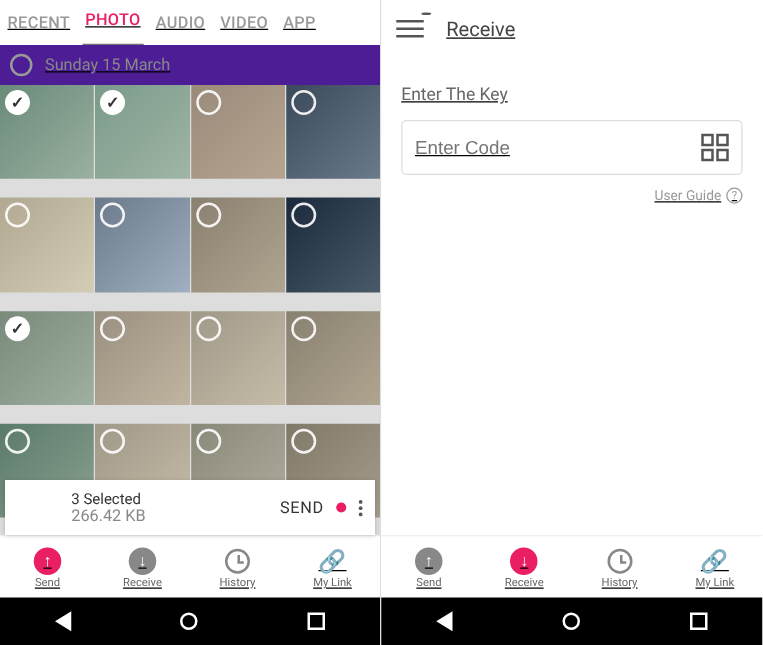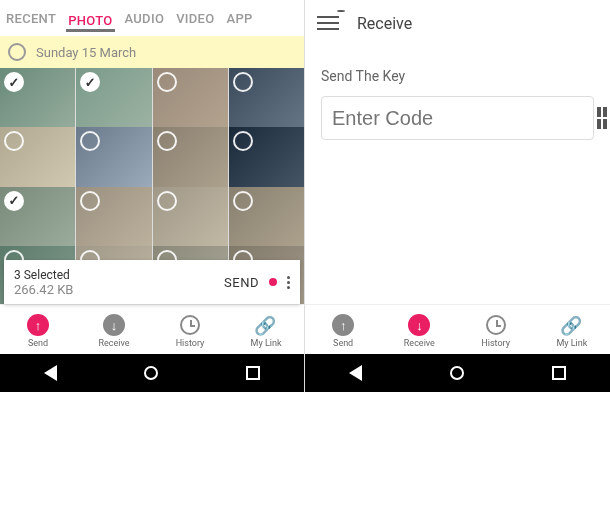--- a/index.html
+++ b/index.html
@@ -1,27 +1,27 @@
 <!DOCTYPE html>
 <html><head>
   <meta charset="utf-8">
   <style>
     * { margin: 0; padding: 0; box-sizing: border-box; }
     body { font-family: -apple-system, Roboto, Arial, sans-serif; background: #fff; width: 610px; height: 516px; overflow: hidden; }
     .container { display: flex; width: 610px; height: 516px; }
-    .screen { width: 305px; height: 392px; display: flex; flex-direction: column; position: relative; background: #fff; }
+    .screen { width: 305px; height: 516px; display: flex; flex-direction: column; position: relative; background: #fff; text-decoration: underline; }
     .left-screen { border-right: 1px solid #ddd; }
     
     
     .tabs { display: flex; align-items: center; height: 36px; padding: 0 4px; background: #fff; gap: 8px; overflow: hidden; white-space: nowrap; }
     .tab { color: #999; font-size: 13px; font-weight: 500; letter-spacing: 0.3px; padding: 0 2px; }
-    .tab.active { color: #e91e63; border-bottom: 3px solid #737373; padding-bottom: 1px; margin-bottom: -9px; }
-    
-    
-    .date-row { display: flex; align-items: center; height: 32px; padding: 0 8px; gap: 10px; background: #fef9c3; }
+    .tab.active { color: #e91e63; border-bottom: 1px solid #737373; padding-bottom: 11px; margin-bottom: -9px; }
+    
+    
+    .date-row { display: flex; align-items: center; height: 32px; padding: 0 8px; gap: 10px; background: #4c1d95; }
     .date-circle { width: 18px; height: 18px; border: 2px solid #999; border-radius: 50%; }
     .date-text { color: #888; font-size: 13px; }
     
     
     .grid { display: grid; grid-template-columns: repeat(4, 1fr); gap: 1px; flex: 1; overflow: hidden; background: #ddd; }
     .cell { position: relative; background: linear-gradient(135deg, #8a9a8a, #b0a090); aspect-ratio: 1; overflow: hidden; }
     .cell:nth-child(1) { background: linear-gradient(135deg, #6a8a7a, #9ab0a0); }
     .cell:nth-child(2) { background: linear-gradient(135deg, #7a9a8a, #a0b5a5); }
     .cell:nth-child(3) { background: linear-gradient(135deg, #9a8a7a, #b5a590); }
     .cell:nth-child(4) { background: linear-gradient(135deg, #3a4a5a, #6a7a8a); }
@@ -37,21 +37,21 @@
     .cell:nth-child(14) { background: linear-gradient(135deg, #a09888, #c5bca8); }
     .cell:nth-child(15) { background: linear-gradient(135deg, #8a8878, #b0ada0); }
     .cell:nth-child(16) { background: linear-gradient(135deg, #807868, #a59c8c); }
     .sel { position: absolute; top: 4px; left: 4px; width: 20px; height: 20px; border-radius: 50%; }
     .sel.unchecked { border: 2px solid rgba(255,255,255,0.9); }
     .sel.checked { background: #fff; display: flex; align-items: center; justify-content: center; }
     .sel.checked::after { content: "✓"; color: #333; font-size: 13px; font-weight: bold; }
     
     
     .bottom-info { position: absolute; bottom: 88px; left: 4px; right: 4px; height: 44px; background: #fff; box-shadow: 0 1px 4px rgba(0,0,0,0.2); display: flex; align-items: center; padding: 0 10px; justify-content: space-between; }
-    .info-text { display: flex; flex-direction: column; }
+    .info-text { display: flex; flex-direction: column; margin-left: 43px; }
     .info-count { font-size: 12px; color: #333; }
     .info-size { font-size: 13px; color: #888; }
     .send-group { display: flex; align-items: center; gap: 10px; }
     .send-label { font-size: 13px; color: #333; letter-spacing: 0.5px; }
     .pink-dot { width: 8px; height: 8px; background: #e91e63; border-radius: 50%; }
     .more-dots { display: flex; flex-direction: column; gap: 2px; }
     .more-dots span { width: 3px; height: 3px; background: #555; border-radius: 50%; }
     
     
     .bottom-nav { height: 50px; background: #fff; border-top: 1px solid #eee; display: flex; justify-content: space-around; align-items: center; padding-top: 2px; }
@@ -76,21 +76,21 @@
     
     
     .right-header { height: 46px; display: flex; align-items: center; padding: 0 12px; gap: 18px; }
     .menu-icon { width: 22px; display: flex; flex-direction: column; gap: 4px; position: relative; }
     .menu-icon span { height: 2px; background: #555; }
     .menu-badge { position: absolute; top: -6px; right: -6px; width: 8px; height: 8px; background: #e91e63; border-radius: 50%; }
     .right-title { font-size: 16px; color: #444; }
     .right-content { padding: 22px 16px; flex: 1; }
     .key-label { font-size: 14px; color: #666; margin-bottom: 12px; }
     .input-row { display: flex; align-items: center; border: 1px solid #ddd; border-radius: 4px; height: 44px; padding: 0 10px; }
-    .code-input { flex: 1; border: none; outline: none; font-size: 20px; color: #aaa; background: transparent; }
+    .code-input { flex: 1; border: none; outline: none; font-size: 15px; color: #aaa; background: transparent; }
     .qr-icon { width: 22px; height: 22px; display: grid; grid-template-columns: 1fr 1fr; grid-template-rows: 1fr 1fr; gap: 2px; }
     .qr-icon span { border: 2px solid #555; }
     .guide-row { display: flex; justify-content: flex-end; margin-top: 10px; gap: 4px; align-items: center; }
     .guide-text { font-size: 11px; color: #999; }
     .guide-q { width: 13px; height: 13px; border: 1px solid #999; border-radius: 50%; font-size: 9px; color: #999; display: flex; align-items: center; justify-content: center; }
   </style>
 </head>
 <body>
 
 <div class="container">
@@ -211,29 +211,33 @@
       <span class="menu-icon">
         <span></span>
           <span></span>
           <span></span>
         <span class="menu-badge"></span>
       </span>
       <span class="right-title">Receive</span>
     </div>
 
     <div class="right-content">
-      <div class="key-label">Send The Key</div>
+      <div class="key-label">Enter The Key</div>
       <div class="input-row">
         <input class="code-input" placeholder="Enter Code" style="">
         <span class="qr-icon">
             <span></span>
             <span></span>
             <span></span>
             <span></span>
           </span>
+      </div>
+      <div class="guide-row">
+        <span class="guide-text">User Guide</span>
+        <span class="guide-q">?</span>
       </div>
     </div>
 
     <div class="bottom-nav">
       <div class="nav-item">
         <span class="nav-icon">
             <span class="circle-icon gray arrow-up"></span>
           </span>
         <span class="nav-label">Send</span>
       </div>

